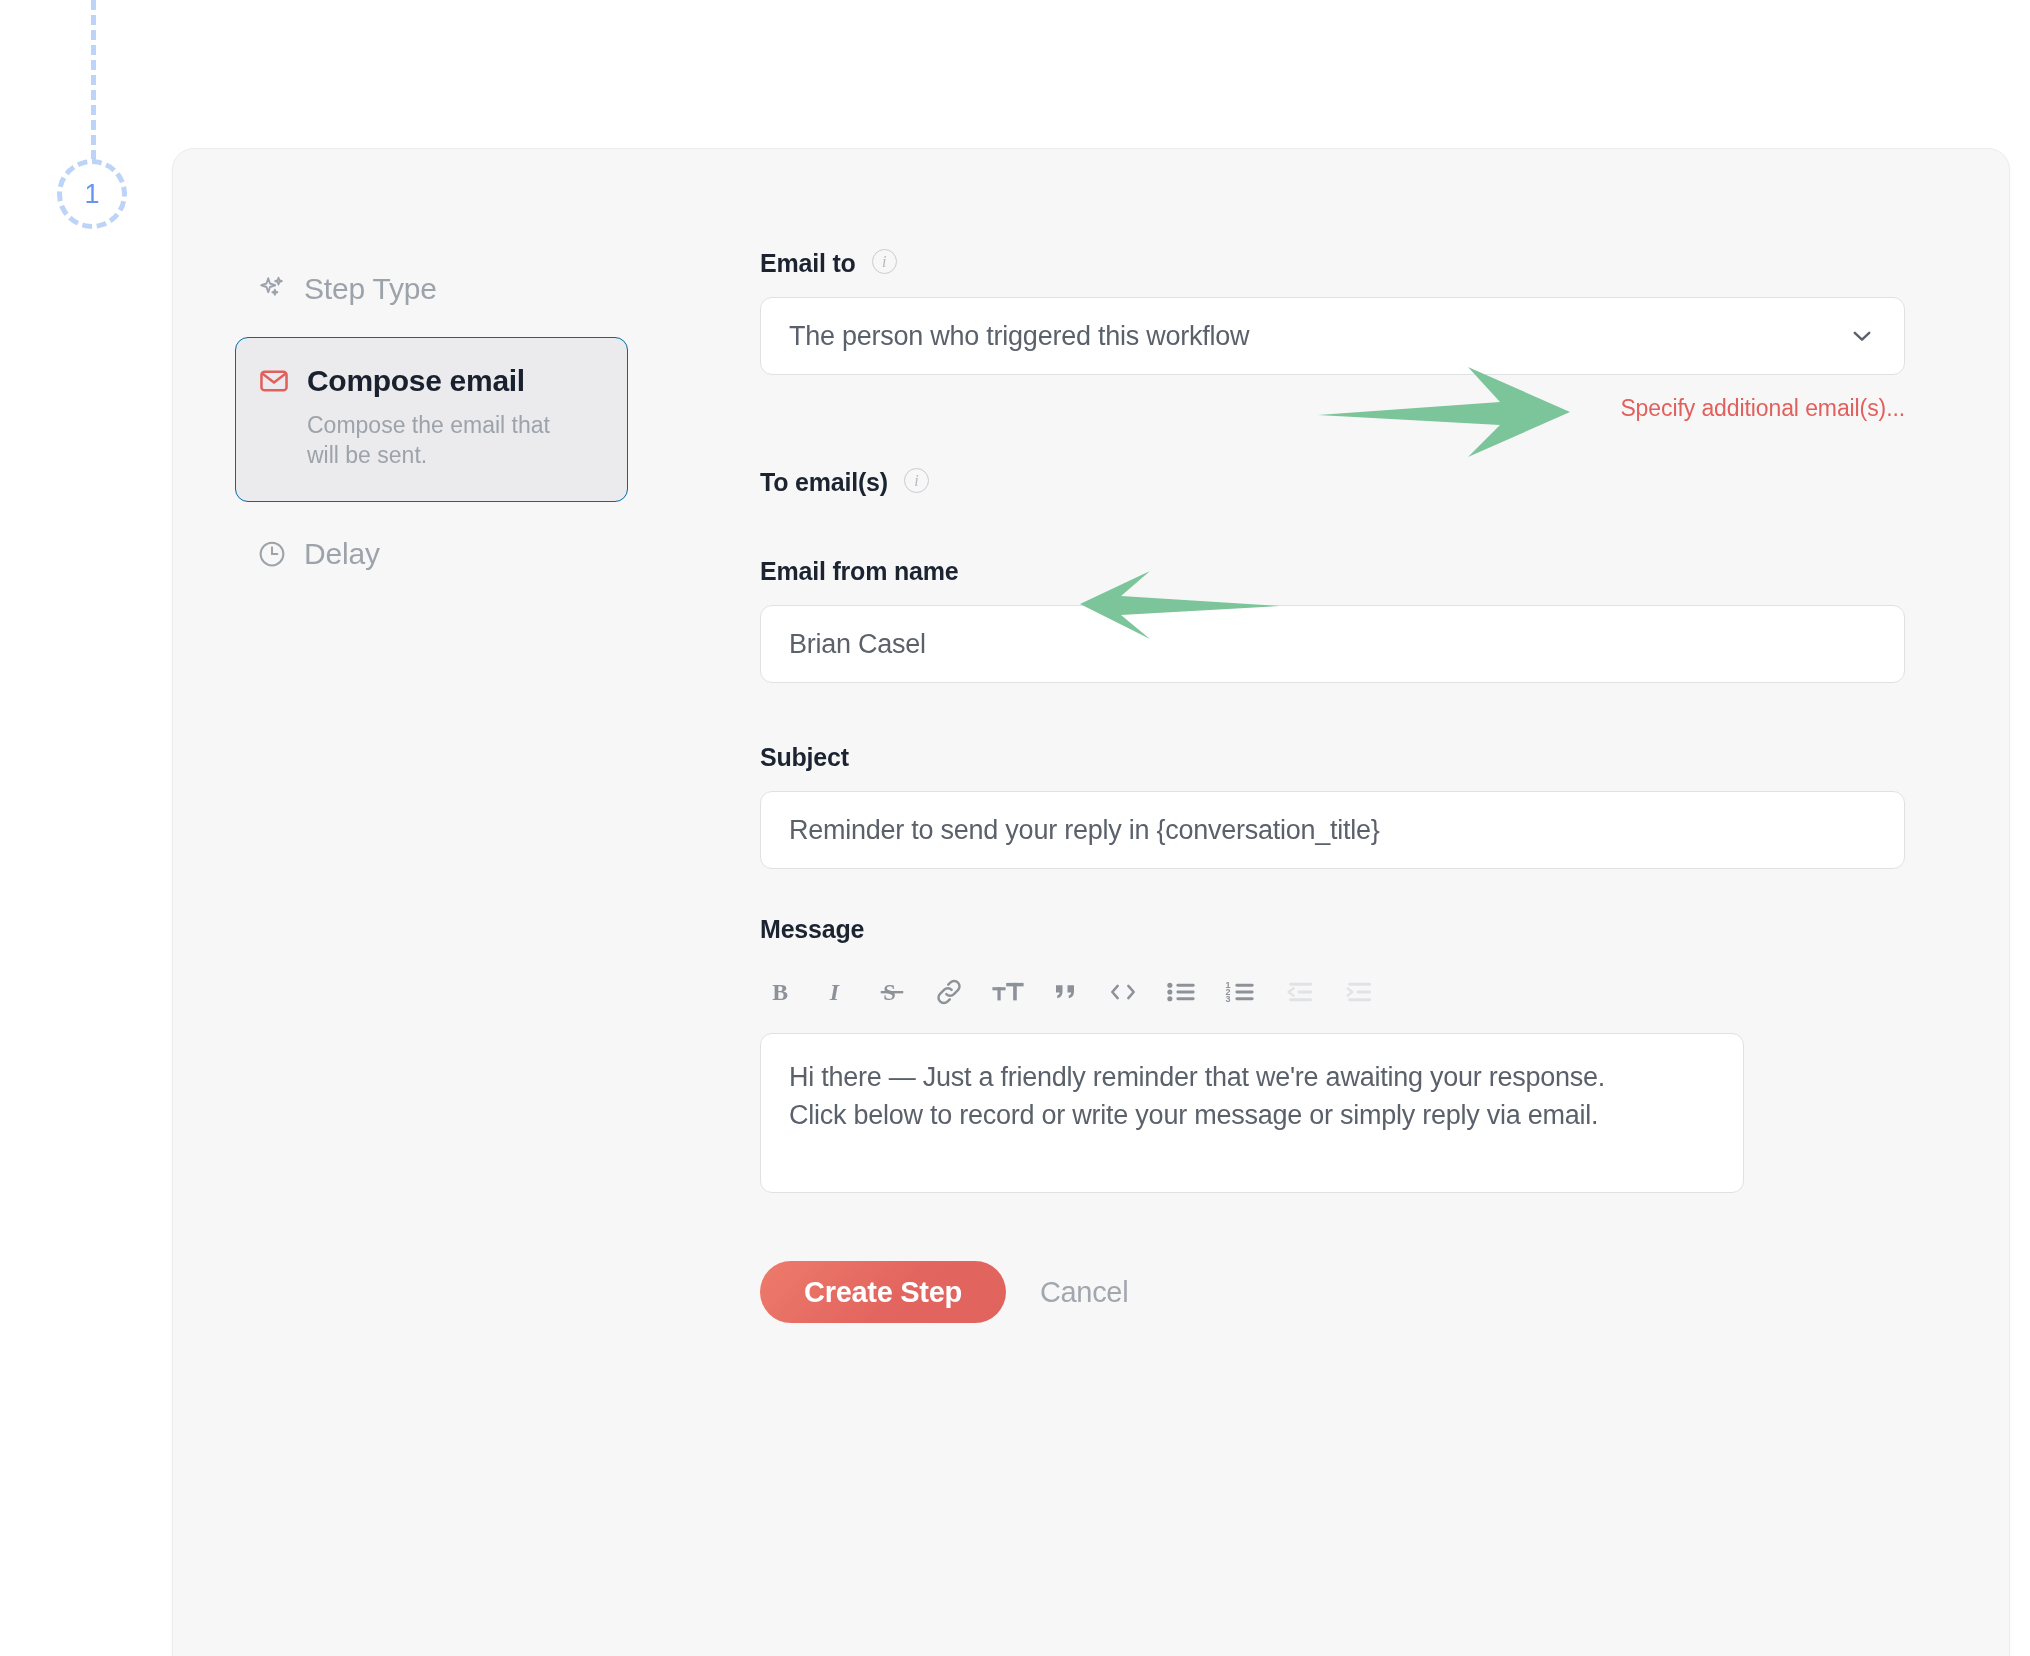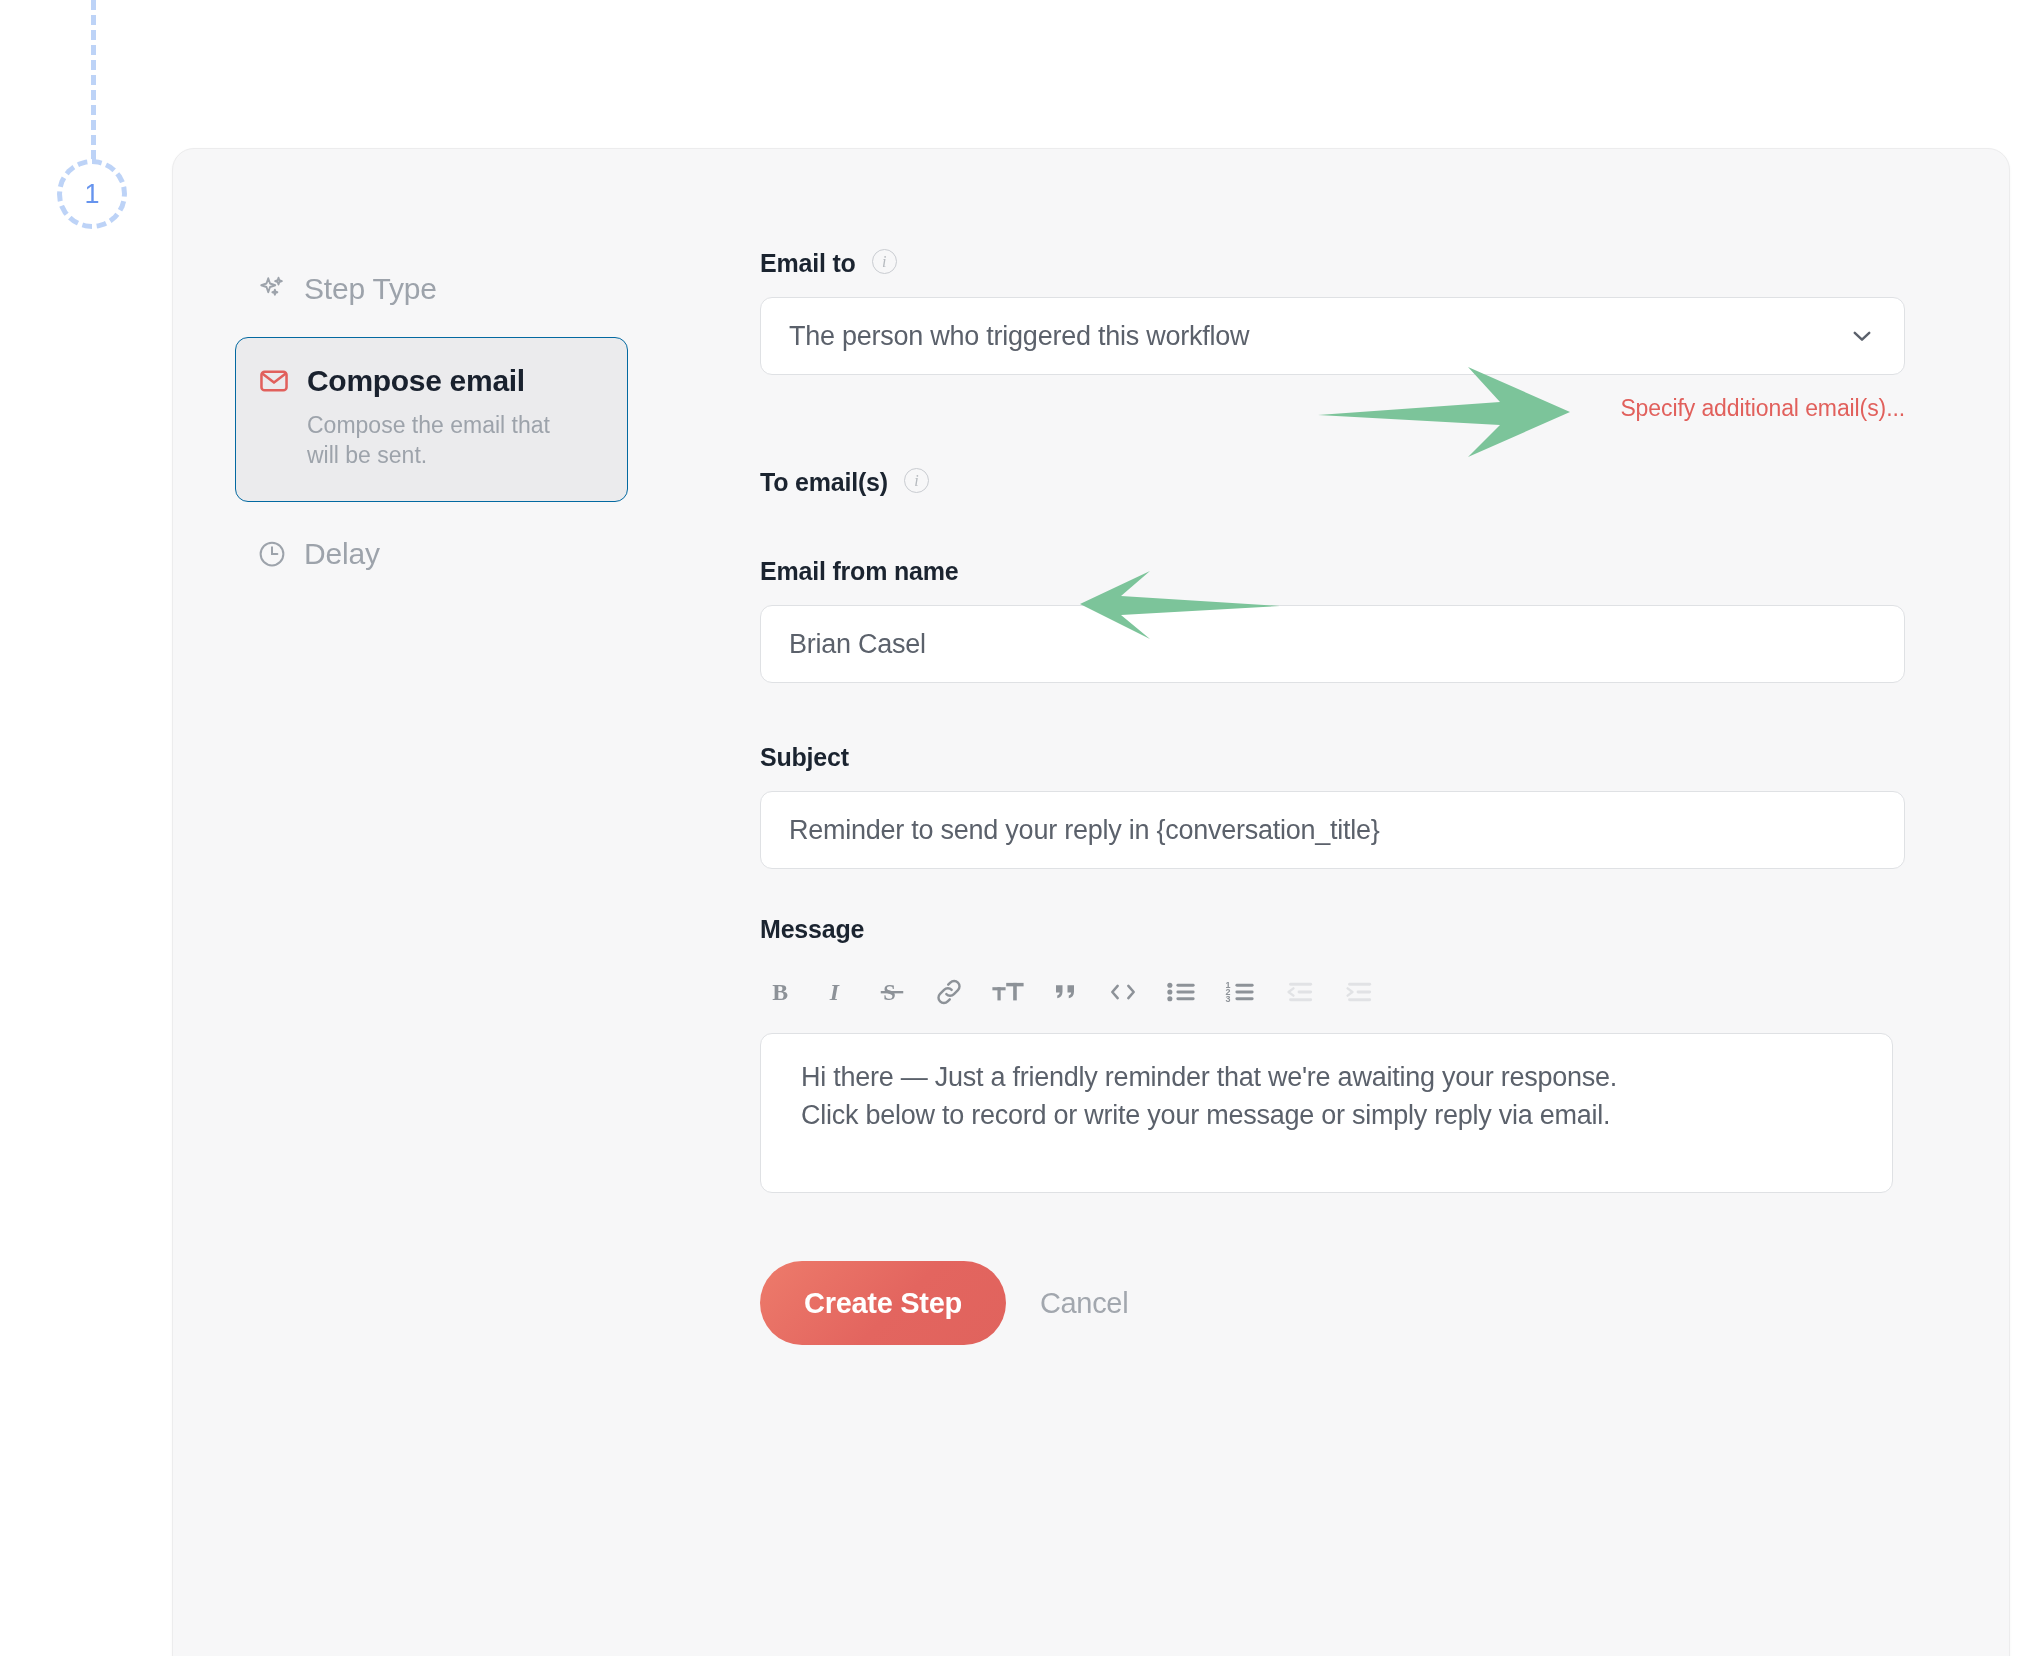--- a/index.html
+++ b/index.html
@@ -178,45 +178,45 @@
     display: inline-flex;
     align-items: center;
     justify-content: center;
     cursor: pointer;
     height: 40px;
     color: #8d9298;
   }
   .tool-btn.disabled { opacity: 0.35; cursor: default; }
 
   #message-body {
-    width: 1133px;
+    width: 984px;
     min-height: 160px;
     background: #ffffff;
     border: 1.5px solid #dfe1e4;
     border-radius: 12px;
-    padding: 24px 40px;
+    padding: 24px 28px;
     font-size: 27px;
     line-height: 1.42;
     color: #5b616b;
     letter-spacing: -0.25px;
   }
 
   
   #form-actions {
     display: flex;
     align-items: center;
     gap: 34px;
     margin-top: 68px;
   }
   #create-step-button {
     background: linear-gradient(135deg, #ed7b6b 0%, #e3655f 55%, #e0635d 100%);
     color: #ffffff;
     border: none;
     border-radius: 44px;
-    height: 84px;
+    height: 62px;
     padding: 0 44px;
     font-size: 29px;
     font-weight: bold;
     font-family: "Liberation Sans", sans-serif;
     letter-spacing: -0.3px;
     cursor: pointer;
   }
   #cancel-button {
     background: none;
     border: none;

